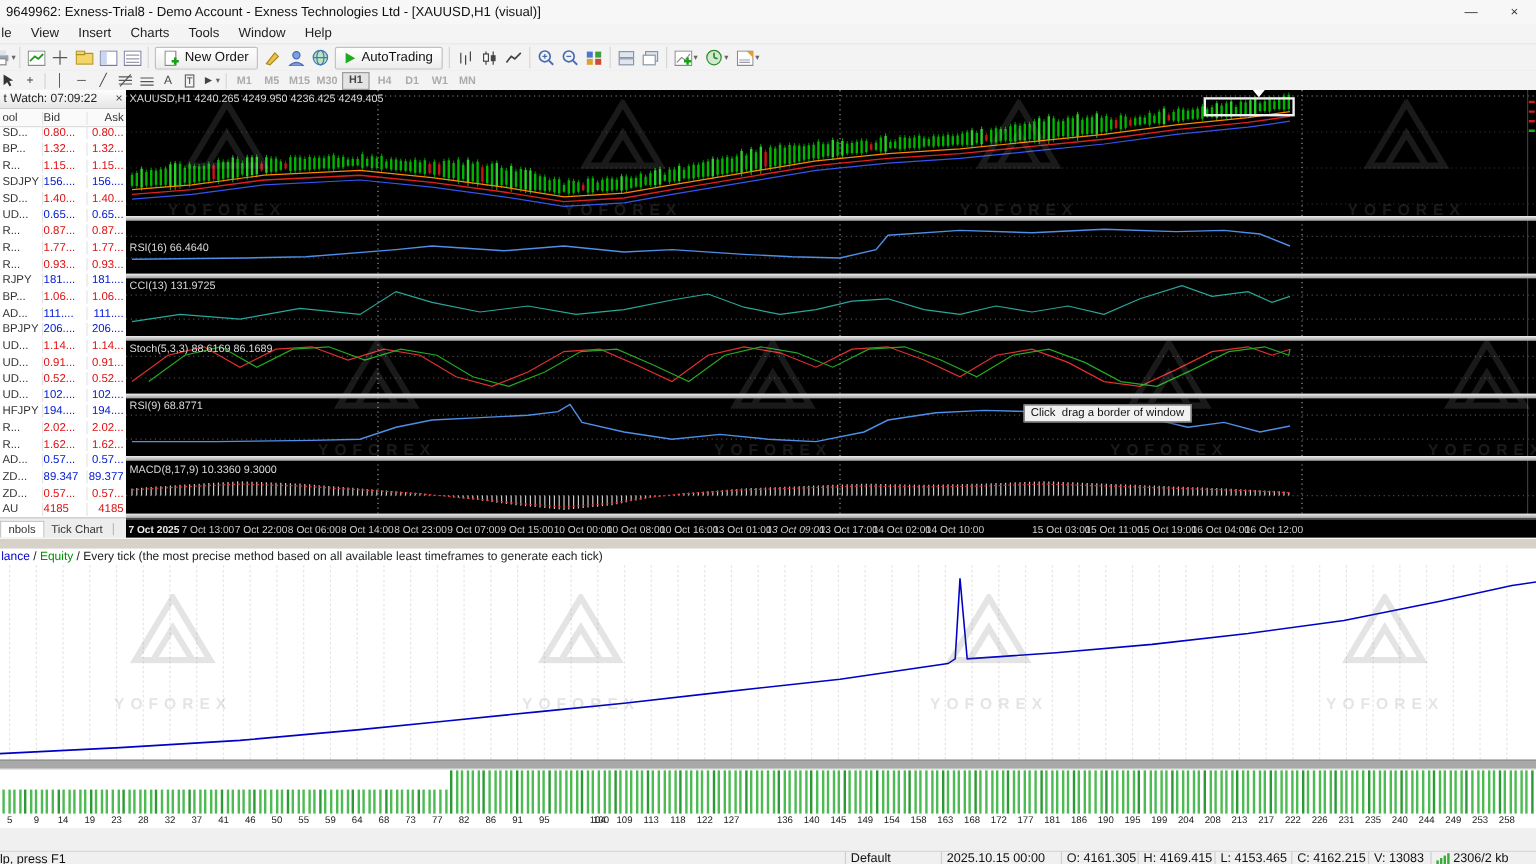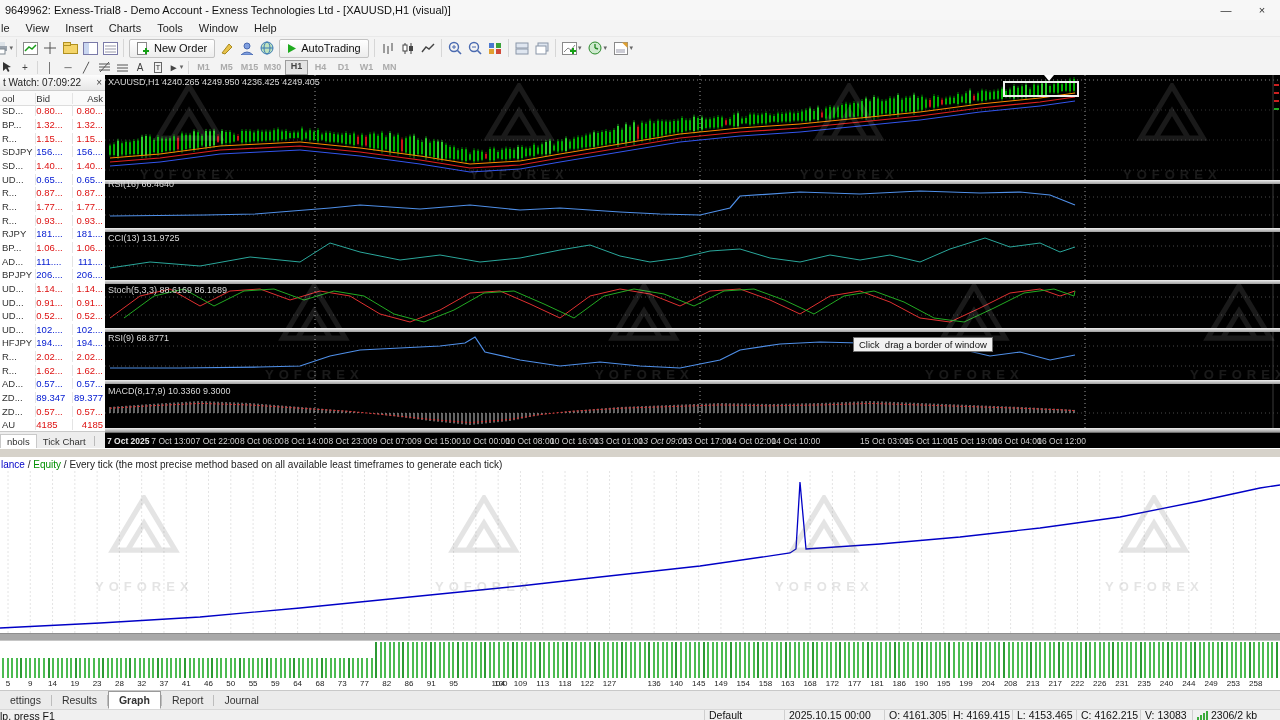--- a/index.html
+++ b/index.html
@@ -1276,21 +1276,21 @@
           <div class="wm-text">YOFOREX</div>
         </div>
         <div class="wm wm-dark" style="left: 1085px; top: 208px;">
           <svg width="78" height="58" viewBox="0 0 100 78">
             <path d="M8 74 L50 4 L92 74 Z M28 74 L50 38 L72 74 Z" fill="none" stroke="currentColor" stroke-width="7"></path>
           </svg>
           <div class="wm-text">YOFOREX</div>
         </div>
       </div>
     <div class="ohlc">XAUUSD,H1 4240.265 4249.950 4236.425 4249.405</div>
-    <div class="pane-label" style="top:104px">RSI(16) 66.4640</div>
+    <div class="pane-label" style="top:126px">RSI(16) 66.4640</div>
     <div class="pane-label" style="top:158px">CCI(13) 131.9725</div>
     <div class="pane-label" style="top:210px">Stoch(5,3,3) 88.6169 86.1689</div>
     <div class="pane-label" style="top:258px">RSI(9) 68.8771</div>
     <div class="pane-label" style="top:311px">MACD(8,17,9) 10.3360 9.3000</div>
     <div class="psep" style="top:105px"></div>
     <div class="psep" style="top:153px"></div>
     <div class="psep" style="top:205px"></div>
     <div class="psep" style="top:253px"></div>
     <div class="psep" style="top:305px"></div>
     <div class="psep" style="top:353px"></div>
@@ -1757,31 +1757,20 @@
         <span style="left: 1122px;">231</span>
         <span style="left: 1144.28px;">235</span>
         <span style="left: 1166.56px;">240</span>
         <span style="left: 1188.84px;">244</span>
         <span style="left: 1211.12px;">249</span>
         <span style="left: 1233.4px;">253</span>
         <span style="left: 1255.68px;">258</span>
       </div>
   </div>
 
-  <div class="tabs" id="tabs-row">
-      <span class="tab">ettings</span>
-      <span class="tab-sep"></span>
-      <span class="tab">Results</span>
-      <span class="tab-sep"></span>
-      <span class="tab active">Graph</span>
-      <span class="tab-sep"></span>
-      <span class="tab">Report</span>
-      <span class="tab-sep"></span>
-      <span class="tab">Journal</span>
-    </div>
 
   <div class="status">
     <span class="st-help">lp, press F1</span>
     <span class="st-field w-prof">Default</span>
     <span class="st-field w-time">2025.10.15 00:00</span>
     <span class="st-field w-ohlc">O: 4161.305</span>
     <span class="st-field w-ohlc">H: 4169.415</span>
     <span class="st-field w-ohlc">L: 4153.465</span>
     <span class="st-field w-ohlc">C: 4162.215</span>
     <span class="st-field w-vol">V: 13083</span>

